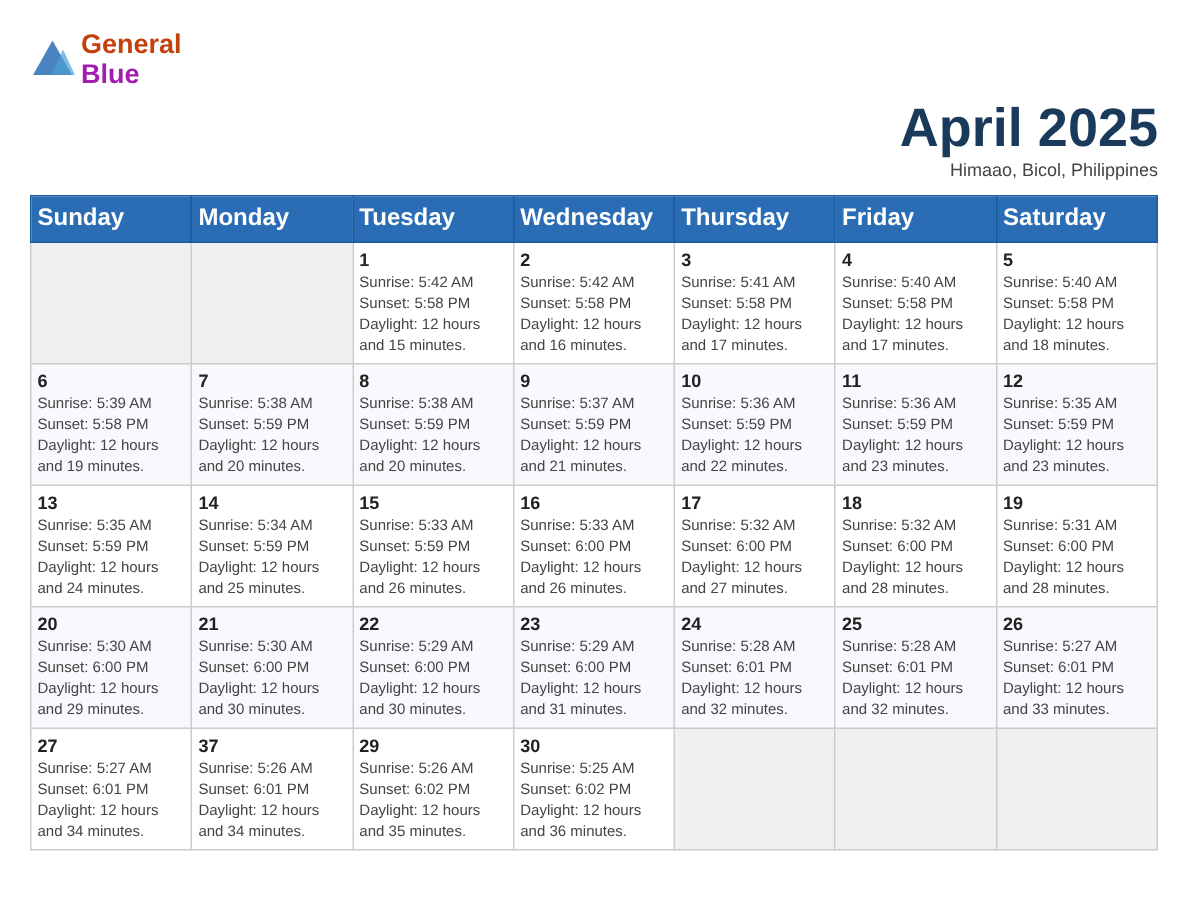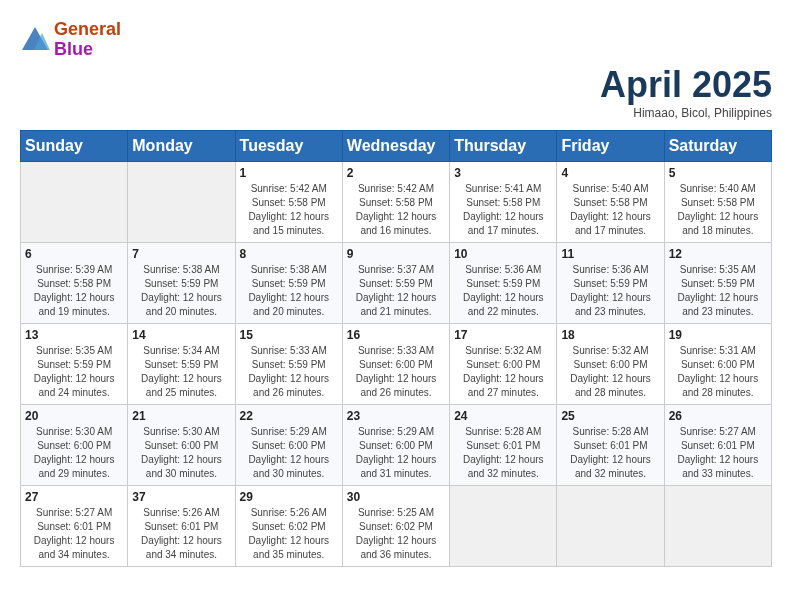--- a/index.html
+++ b/index.html
@@ -75,21 +75,20 @@
     .day-number {
       font-weight: bold;
       font-size: 12px;
       margin-bottom: 2px;
       color: #222;
     }
     .day-info {
       color: #444;
       font-size: 10px;
       line-height: 1.4;
-      text-align: center;
     }
   </style>
 </head>
 <body>
 
 <div class="header-area">
   <div class="logo">
     <svg class="logo-icon" viewBox="0 0 30 30">
       <polygon points="15,2 28,25 2,25" fill="#2a6db5" opacity="0.85"></polygon>
       <polygon points="22,8 30,25 14,25" fill="#4a9fd4" opacity="0.7"></polygon>

